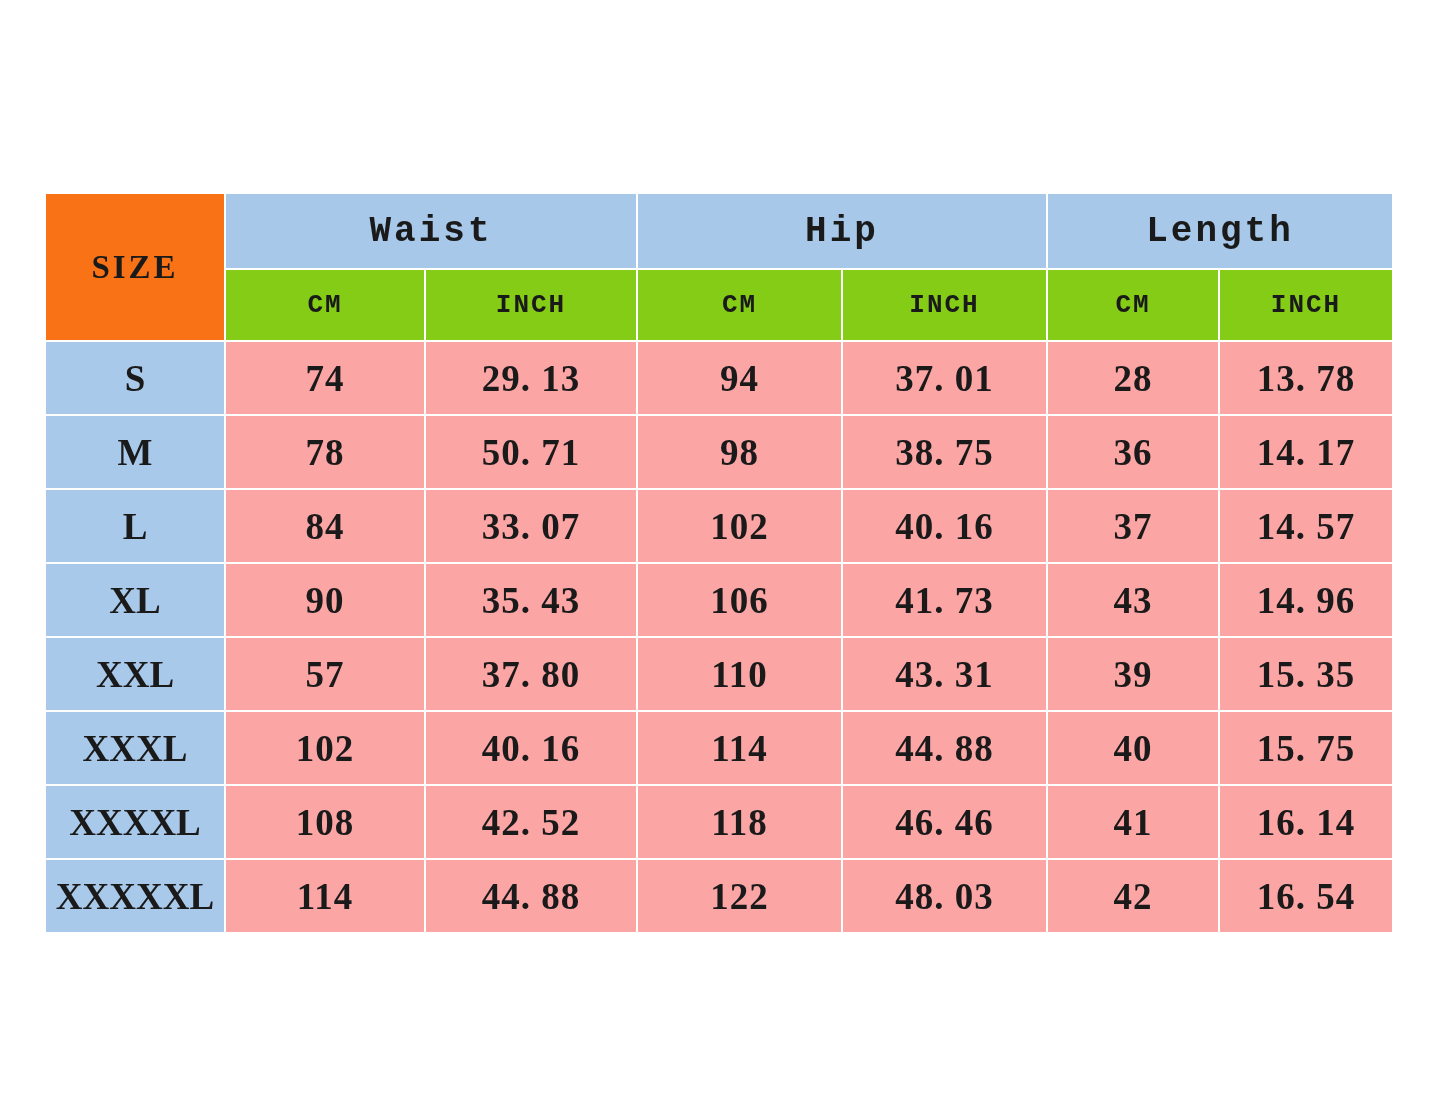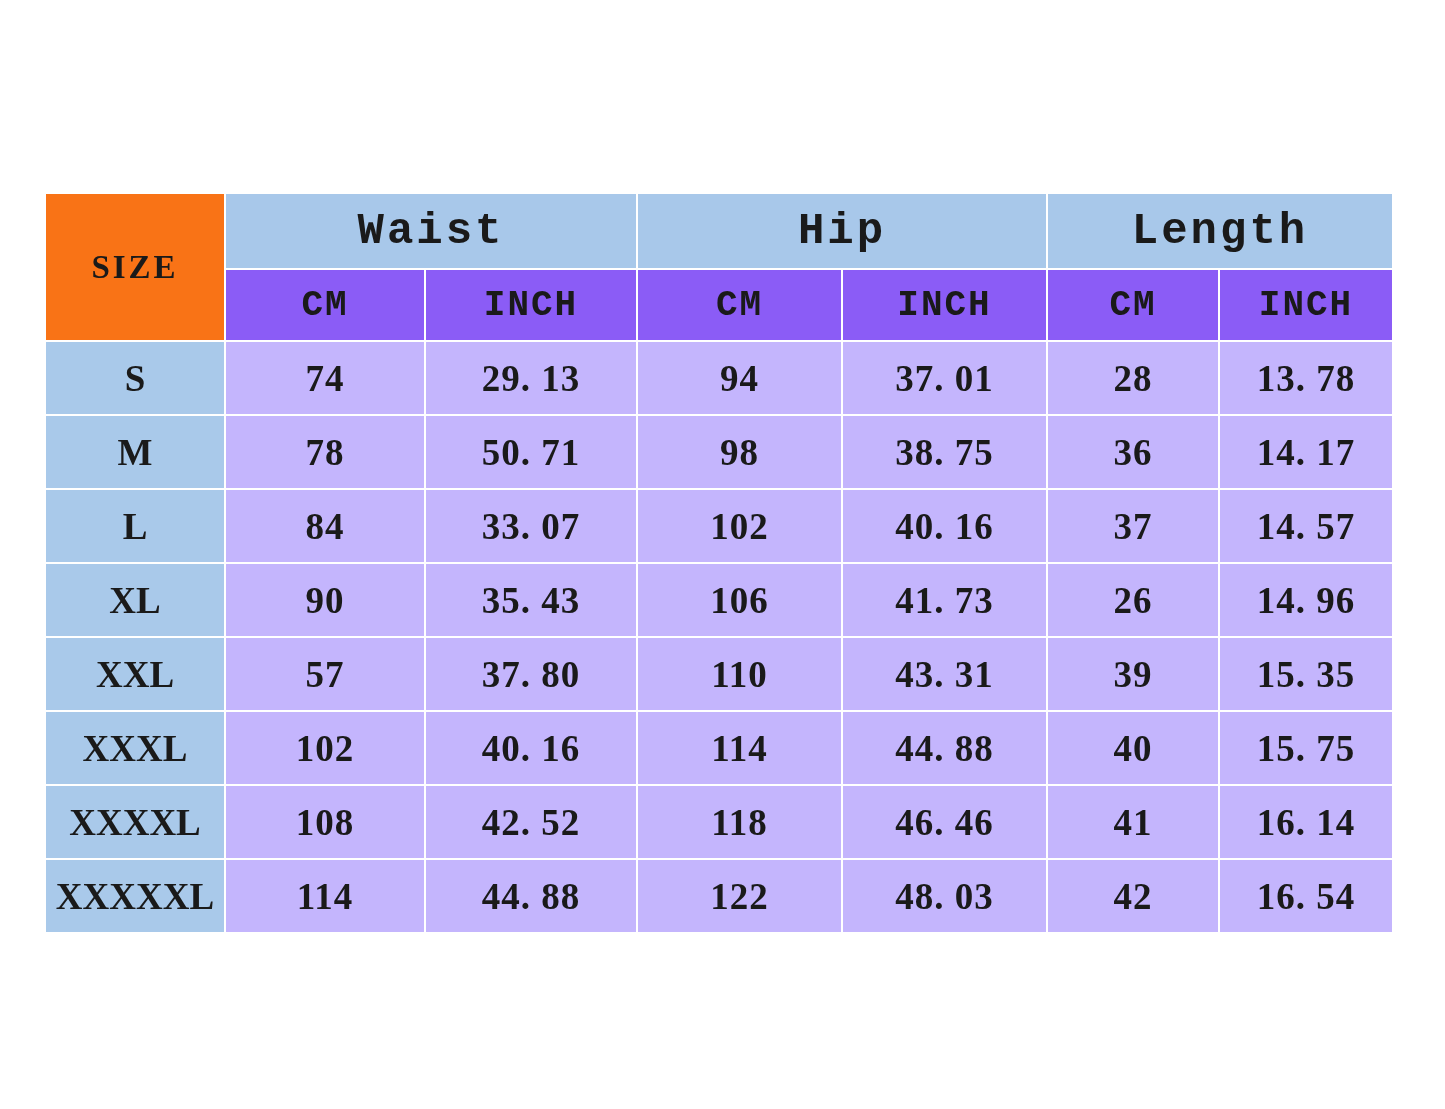--- a/index.html
+++ b/index.html
@@ -46,47 +46,47 @@
   col.c-inch   { width: 212px; }
   col.c-cm2    { width: 205px; }
   col.c-inch2  { width: 205px; }
   col.c-cm3    { width: 172px; }
   col.c-inch3  { width: 174px; }
 
   
   .hdr-group {
     background: #a8c8ea;
     font-family: "Liberation Mono", monospace;
-    font-size: 44px;
+    font-size: 36px;
     letter-spacing: 3px;
     height: 74px;
   }
   .hdr-sub {
-    background: #8b5cf6;
+    background: #84cc16;
     font-family: "Liberation Mono", monospace;
-    font-size: 36px;
+    font-size: 26px;
     letter-spacing: 2px;
     height: 70px;
   }
   .hdr-size {
     background: #f97316;
     font-family: "Liberation Serif", serif;
     font-size: 33px;
     letter-spacing: 3px;
   }
 
   
   td.size-cell {
     background: #a9c9ea;
     font-family: "Liberation Serif", serif;
     font-size: 37px;
     font-weight: normal;
   }
   td.val-cell {
-    background: #c4b5fd;
+    background: #fca5a5;
     font-family: "Liberation Serif", serif;
     font-size: 37px;
     font-weight: normal;
     letter-spacing: 1px;
   }
   tr.data-row { height: 74px; }
 </style>
 </head>
 <body>
 
@@ -144,21 +144,21 @@
         <td class="val-cell">40. 16</td>
         <td class="val-cell">37</td>
         <td class="val-cell">14. 57</td>
       </tr>
       <tr class="data-row">
         <td class="size-cell">XL</td>
         <td class="val-cell">90</td>
         <td class="val-cell">35. 43</td>
         <td class="val-cell">106</td>
         <td class="val-cell">41. 73</td>
-        <td class="val-cell">26</td>
+        <td class="val-cell">43</td>
         <td class="val-cell">14. 96</td>
       </tr>
       <tr class="data-row">
         <td class="size-cell">XXL</td>
         <td class="val-cell">57</td>
         <td class="val-cell">37. 80</td>
         <td class="val-cell">110</td>
         <td class="val-cell">43. 31</td>
         <td class="val-cell">39</td>
         <td class="val-cell">15. 35</td>

